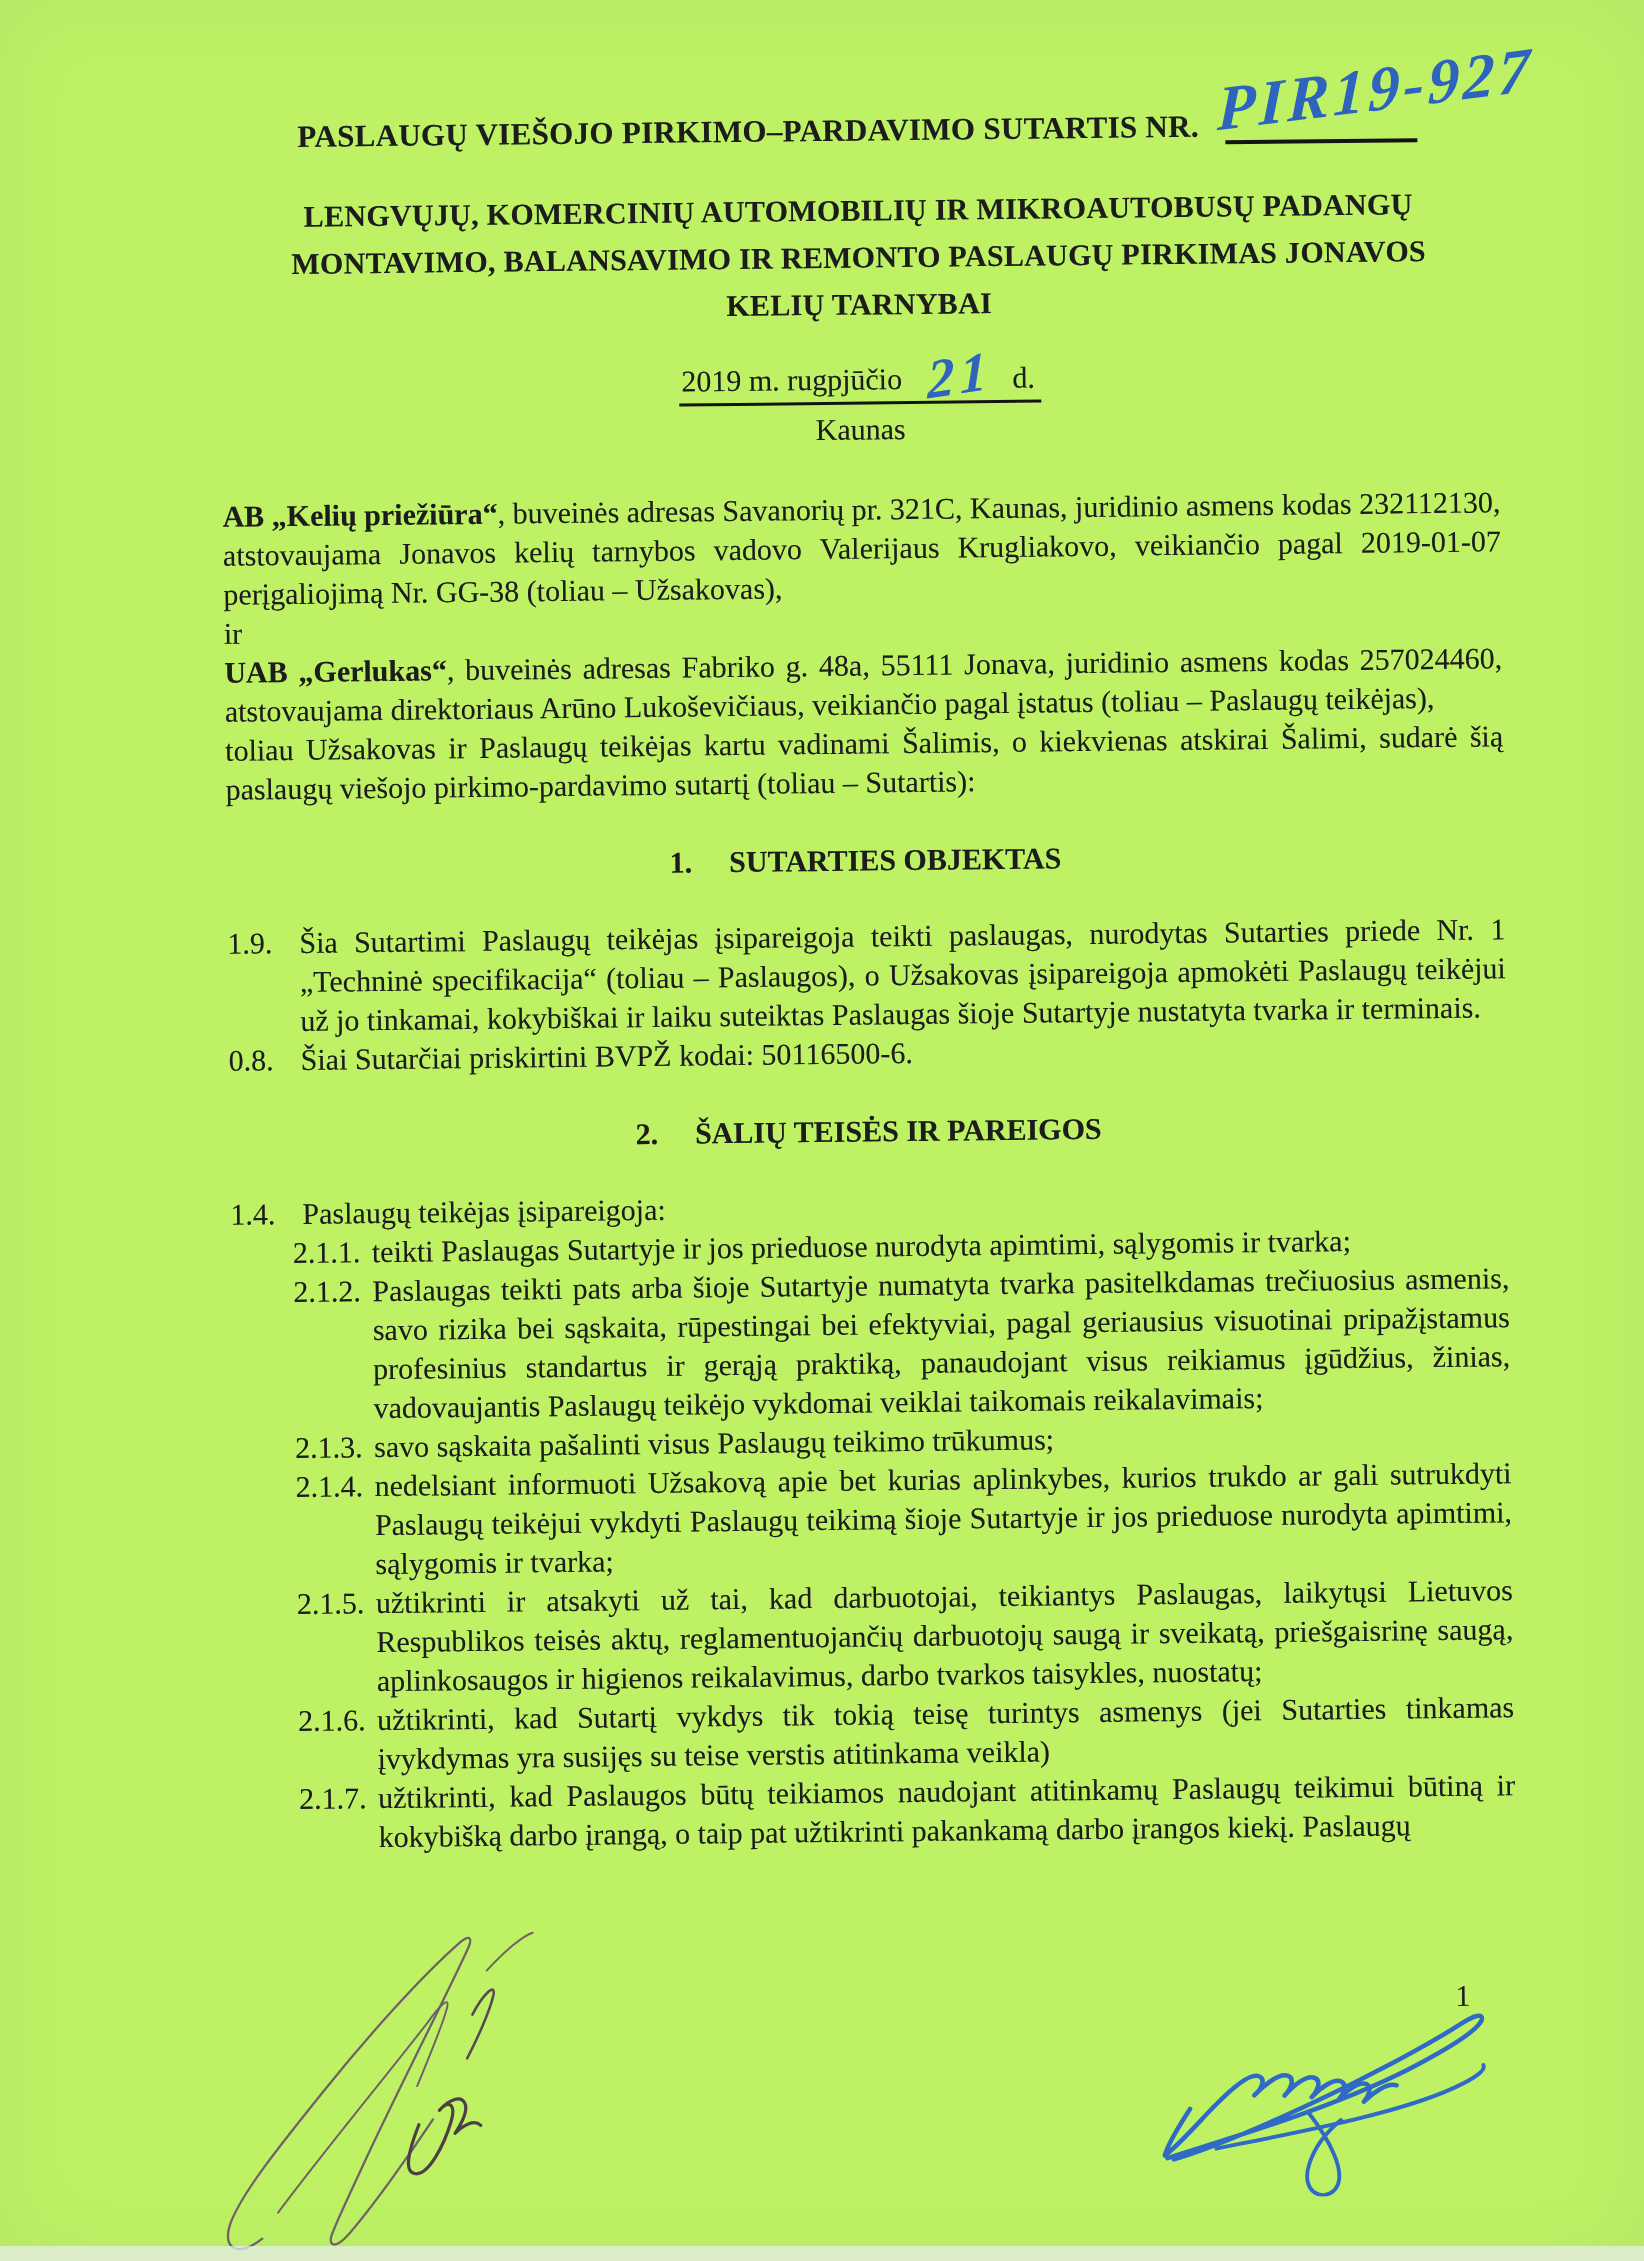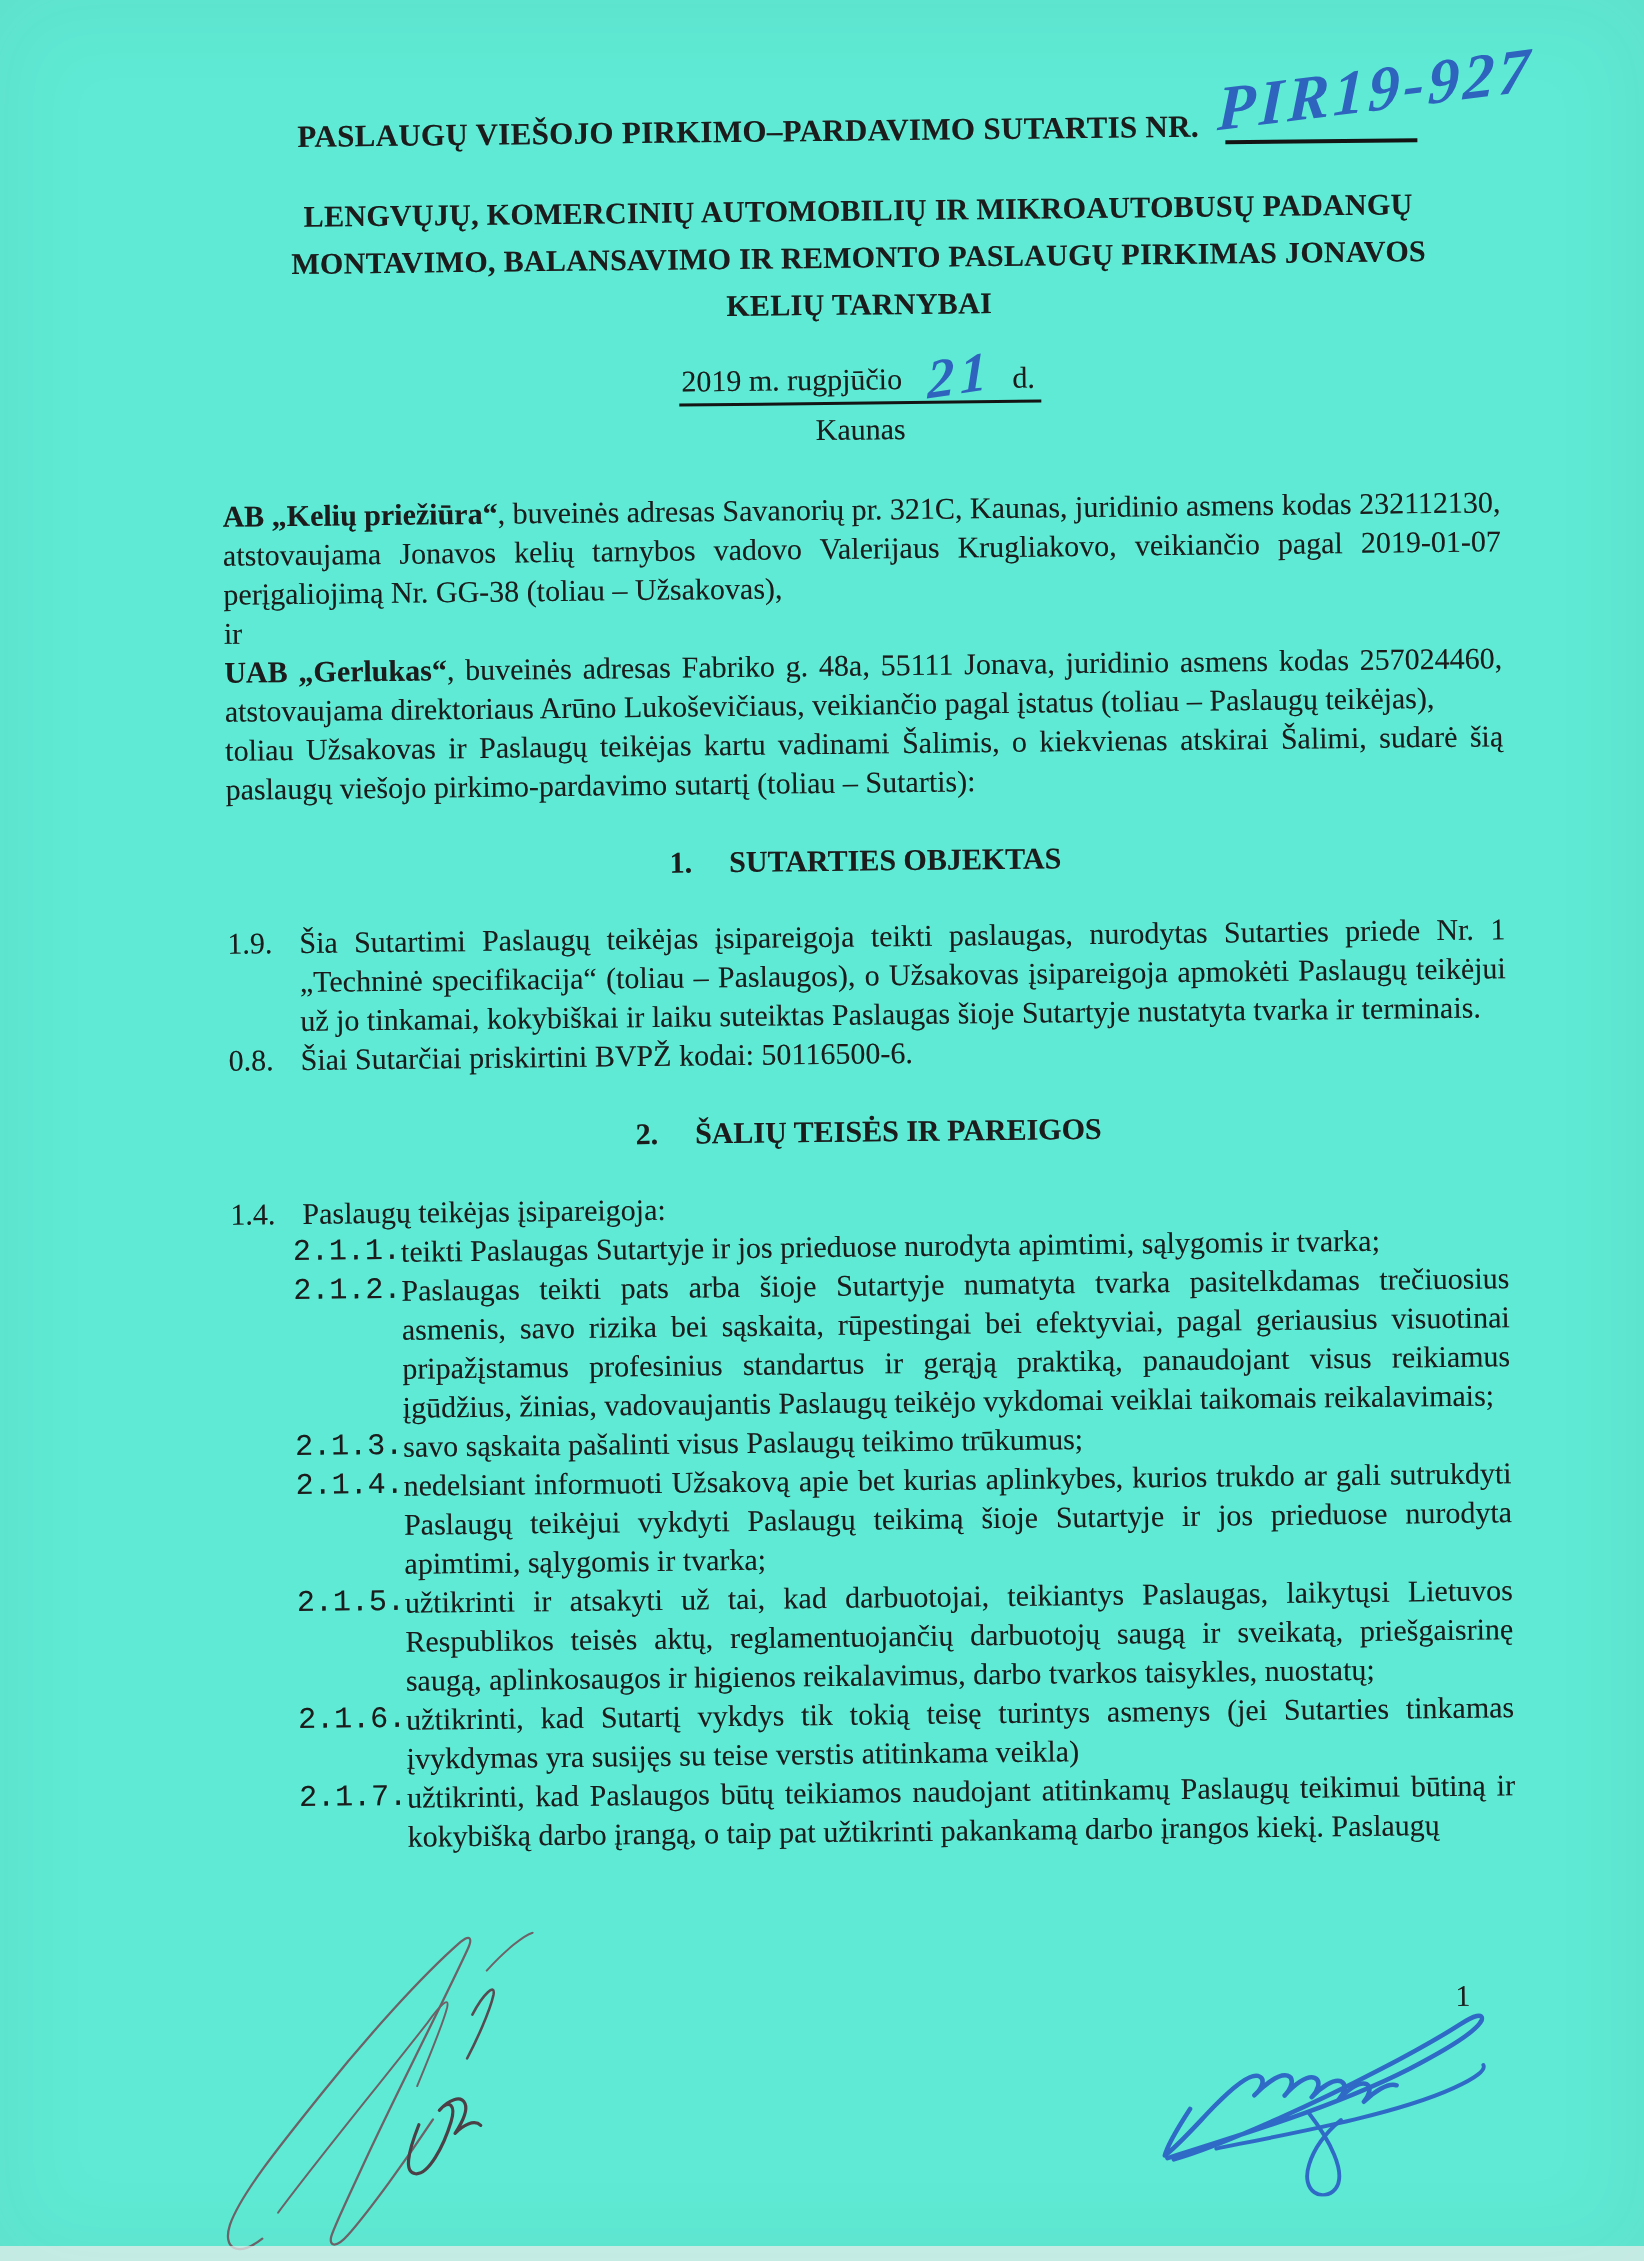--- a/index.html
+++ b/index.html
@@ -1,19 +1,19 @@
 <!DOCTYPE html>
 <html lang="lt" style="font-size:10.3px"><head>
 <meta charset="utf-8">
 <style>
   html,body{margin:0;padding:0;background:#9a9a9a;}
   .sheet{
     position:relative;
     width:1644px;height:2261px;
-    background:#5eead4;
+    background:#bef264;
     overflow:hidden;
     font-family:"Liberation Serif","DejaVu Serif",serif;
     color:#1c1c1c;
     box-shadow:inset 0 0 90px rgba(110,125,130,.10);
   }
   .scan-strip{position:absolute;left:0;bottom:0;width:100%;height:15.5px;background:#e7eceb;opacity:.75;}
   .rot{position:absolute;inset:0;transform:rotate(-0.65deg);transform-origin:50% 40%;}
   .content{
     position:absolute;left:227px;top:0;width:1278px;
     font-size:30px;line-height:39px;
@@ -60,21 +60,21 @@
   .preamble p{margin:0;text-align:justify;}
   .preamble p.noj{text-align:left;}
   
   .sec-head{margin:39px 0 37px;text-align:center;font-weight:bold;font-size:30px;}
   .sec-head .secnum{margin-right:37px;}
   
   .item{display:flex;align-items:flex-start;}
   .item .num{flex:0 0 72px;}
   .item .txt{flex:1;text-align:justify;}
   .sub{margin-left:62px;}
-  .sub .num{flex:0 0 79px;font-family:Liberation Mono, monospace;}
+  .sub .num{flex:0 0 79px;}
   
   .sig{position:absolute;}
   .sig-left{left:186px;top:1928px;width:451px;height:332px;}
   .sig-right{left:1139px;top:1957px;width:364px;height:245px;}
   .pagenum{
     position:absolute;left:1443px;top:1986px;
     font-size:30px;color:#1e1e1e;text-shadow:0 0 0.6px rgba(25,25,25,.35);
   }
 </style>
 </head>

